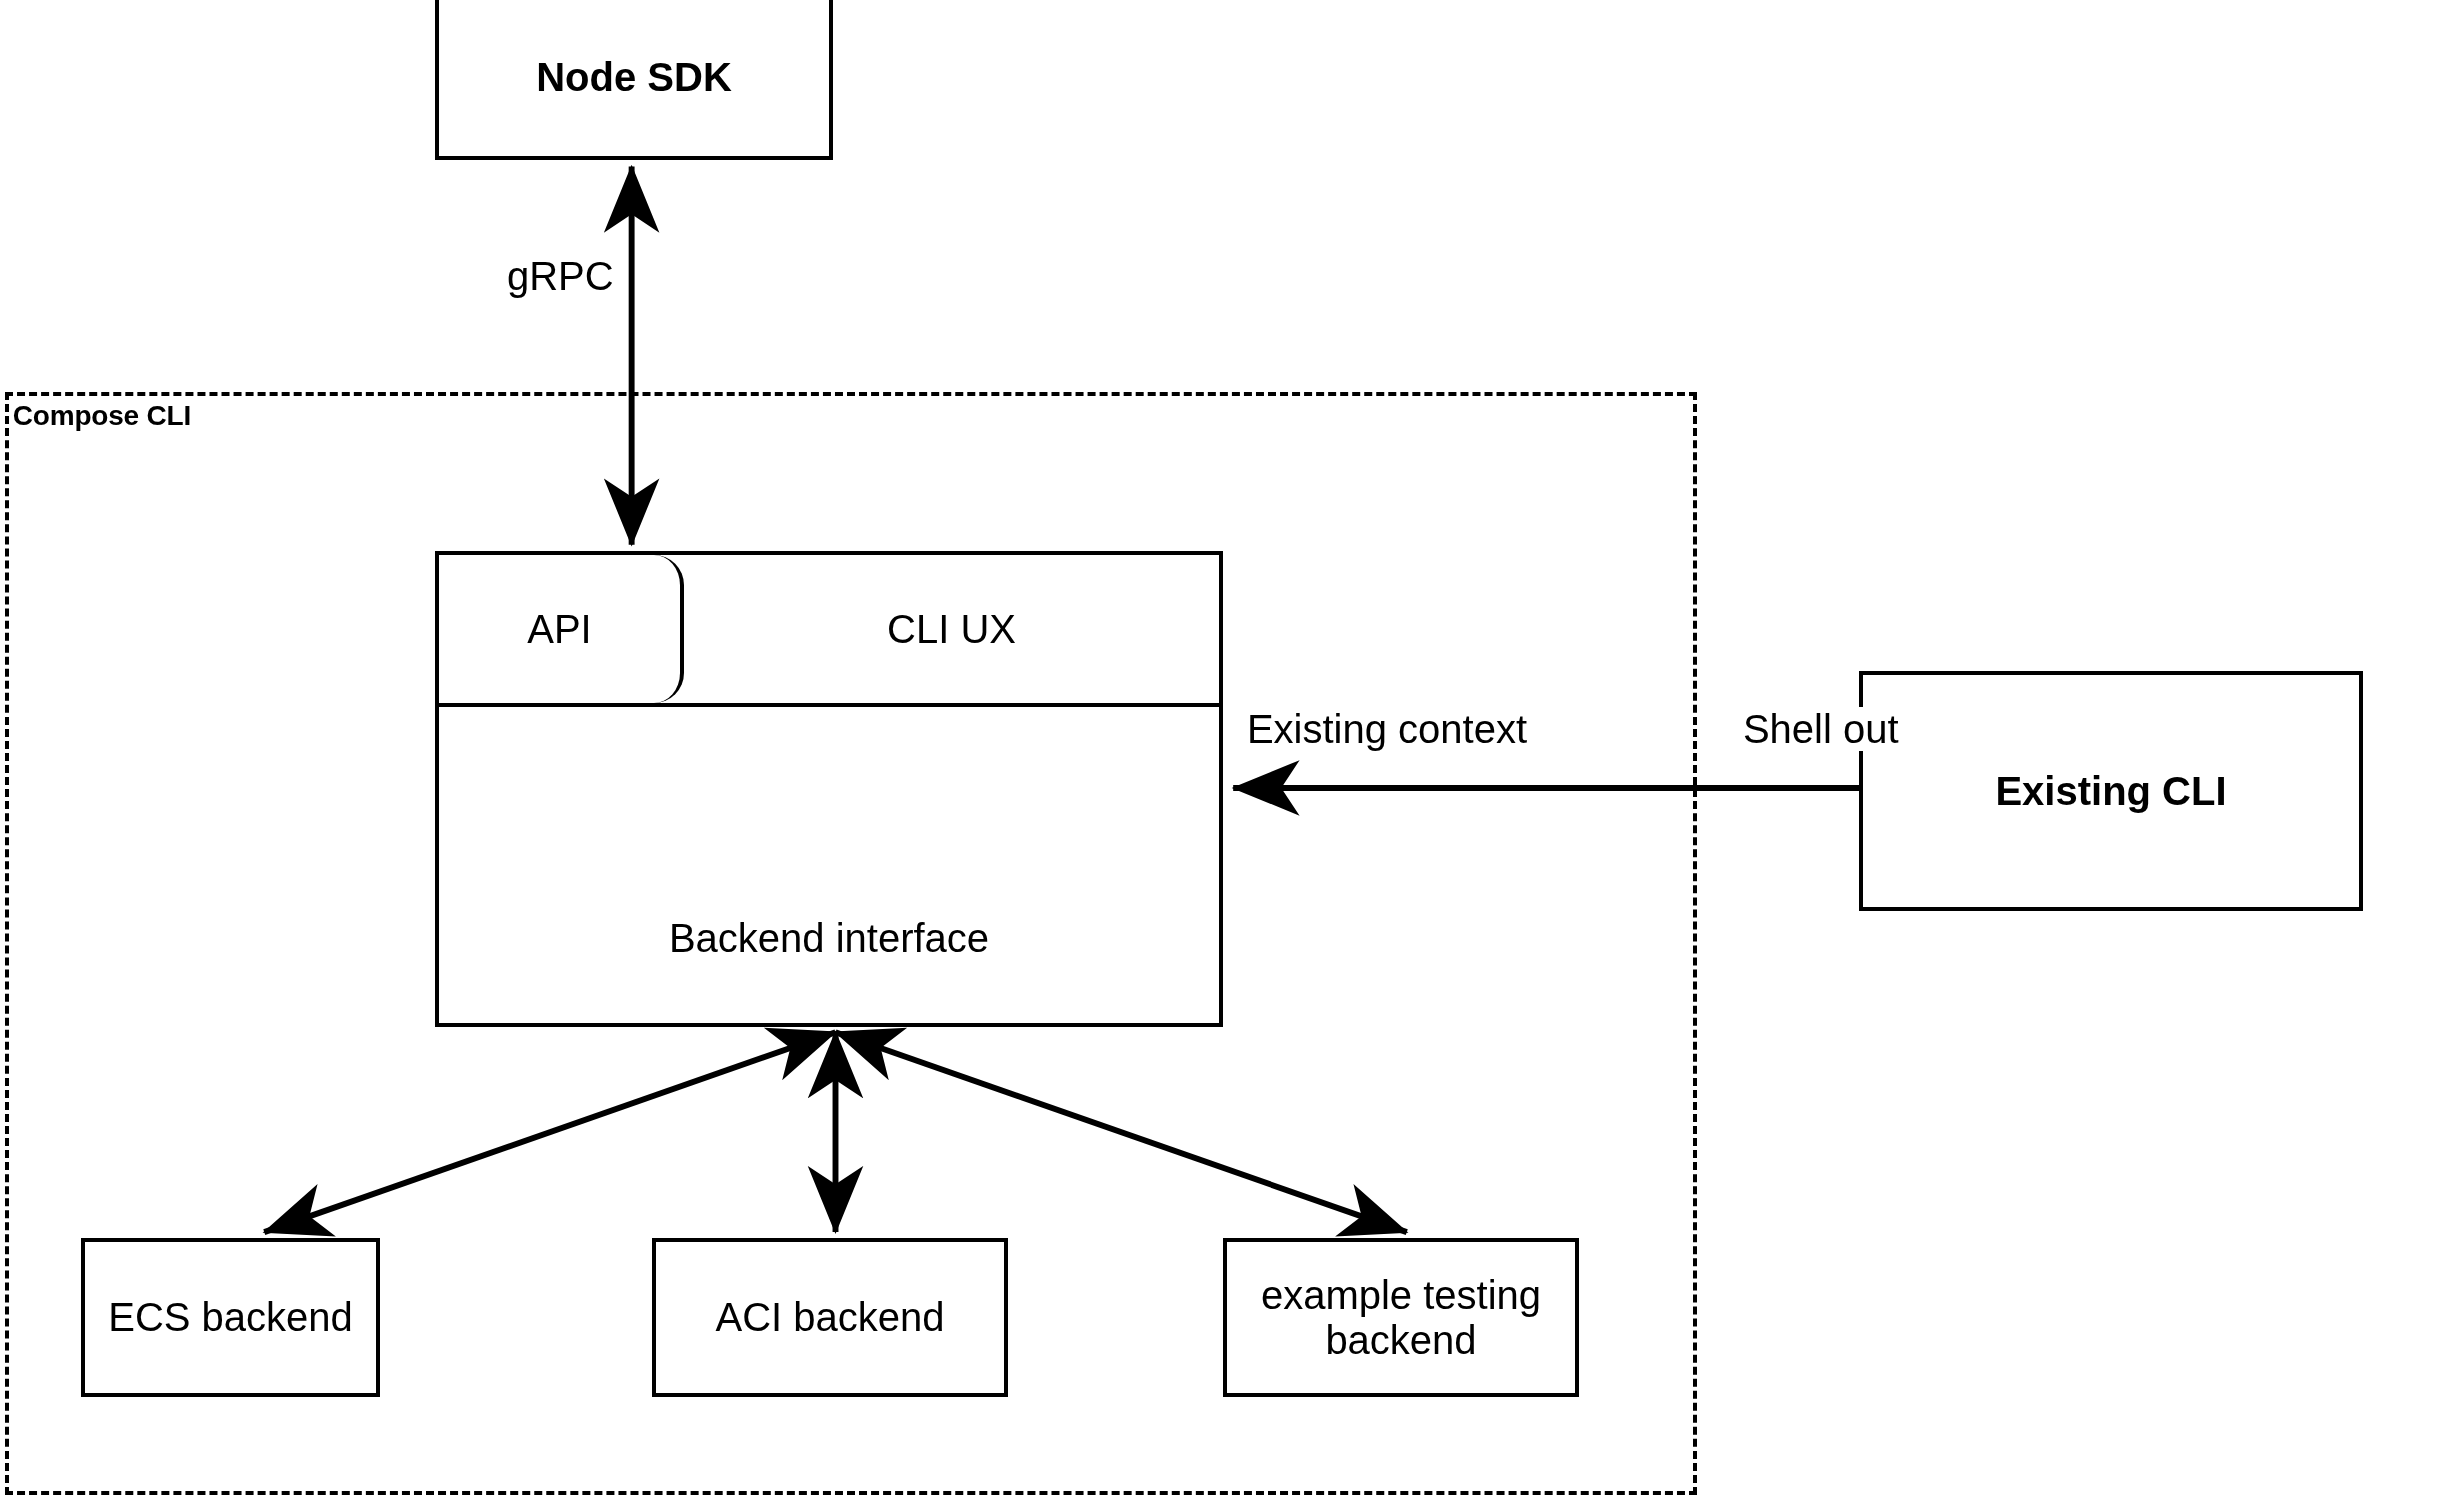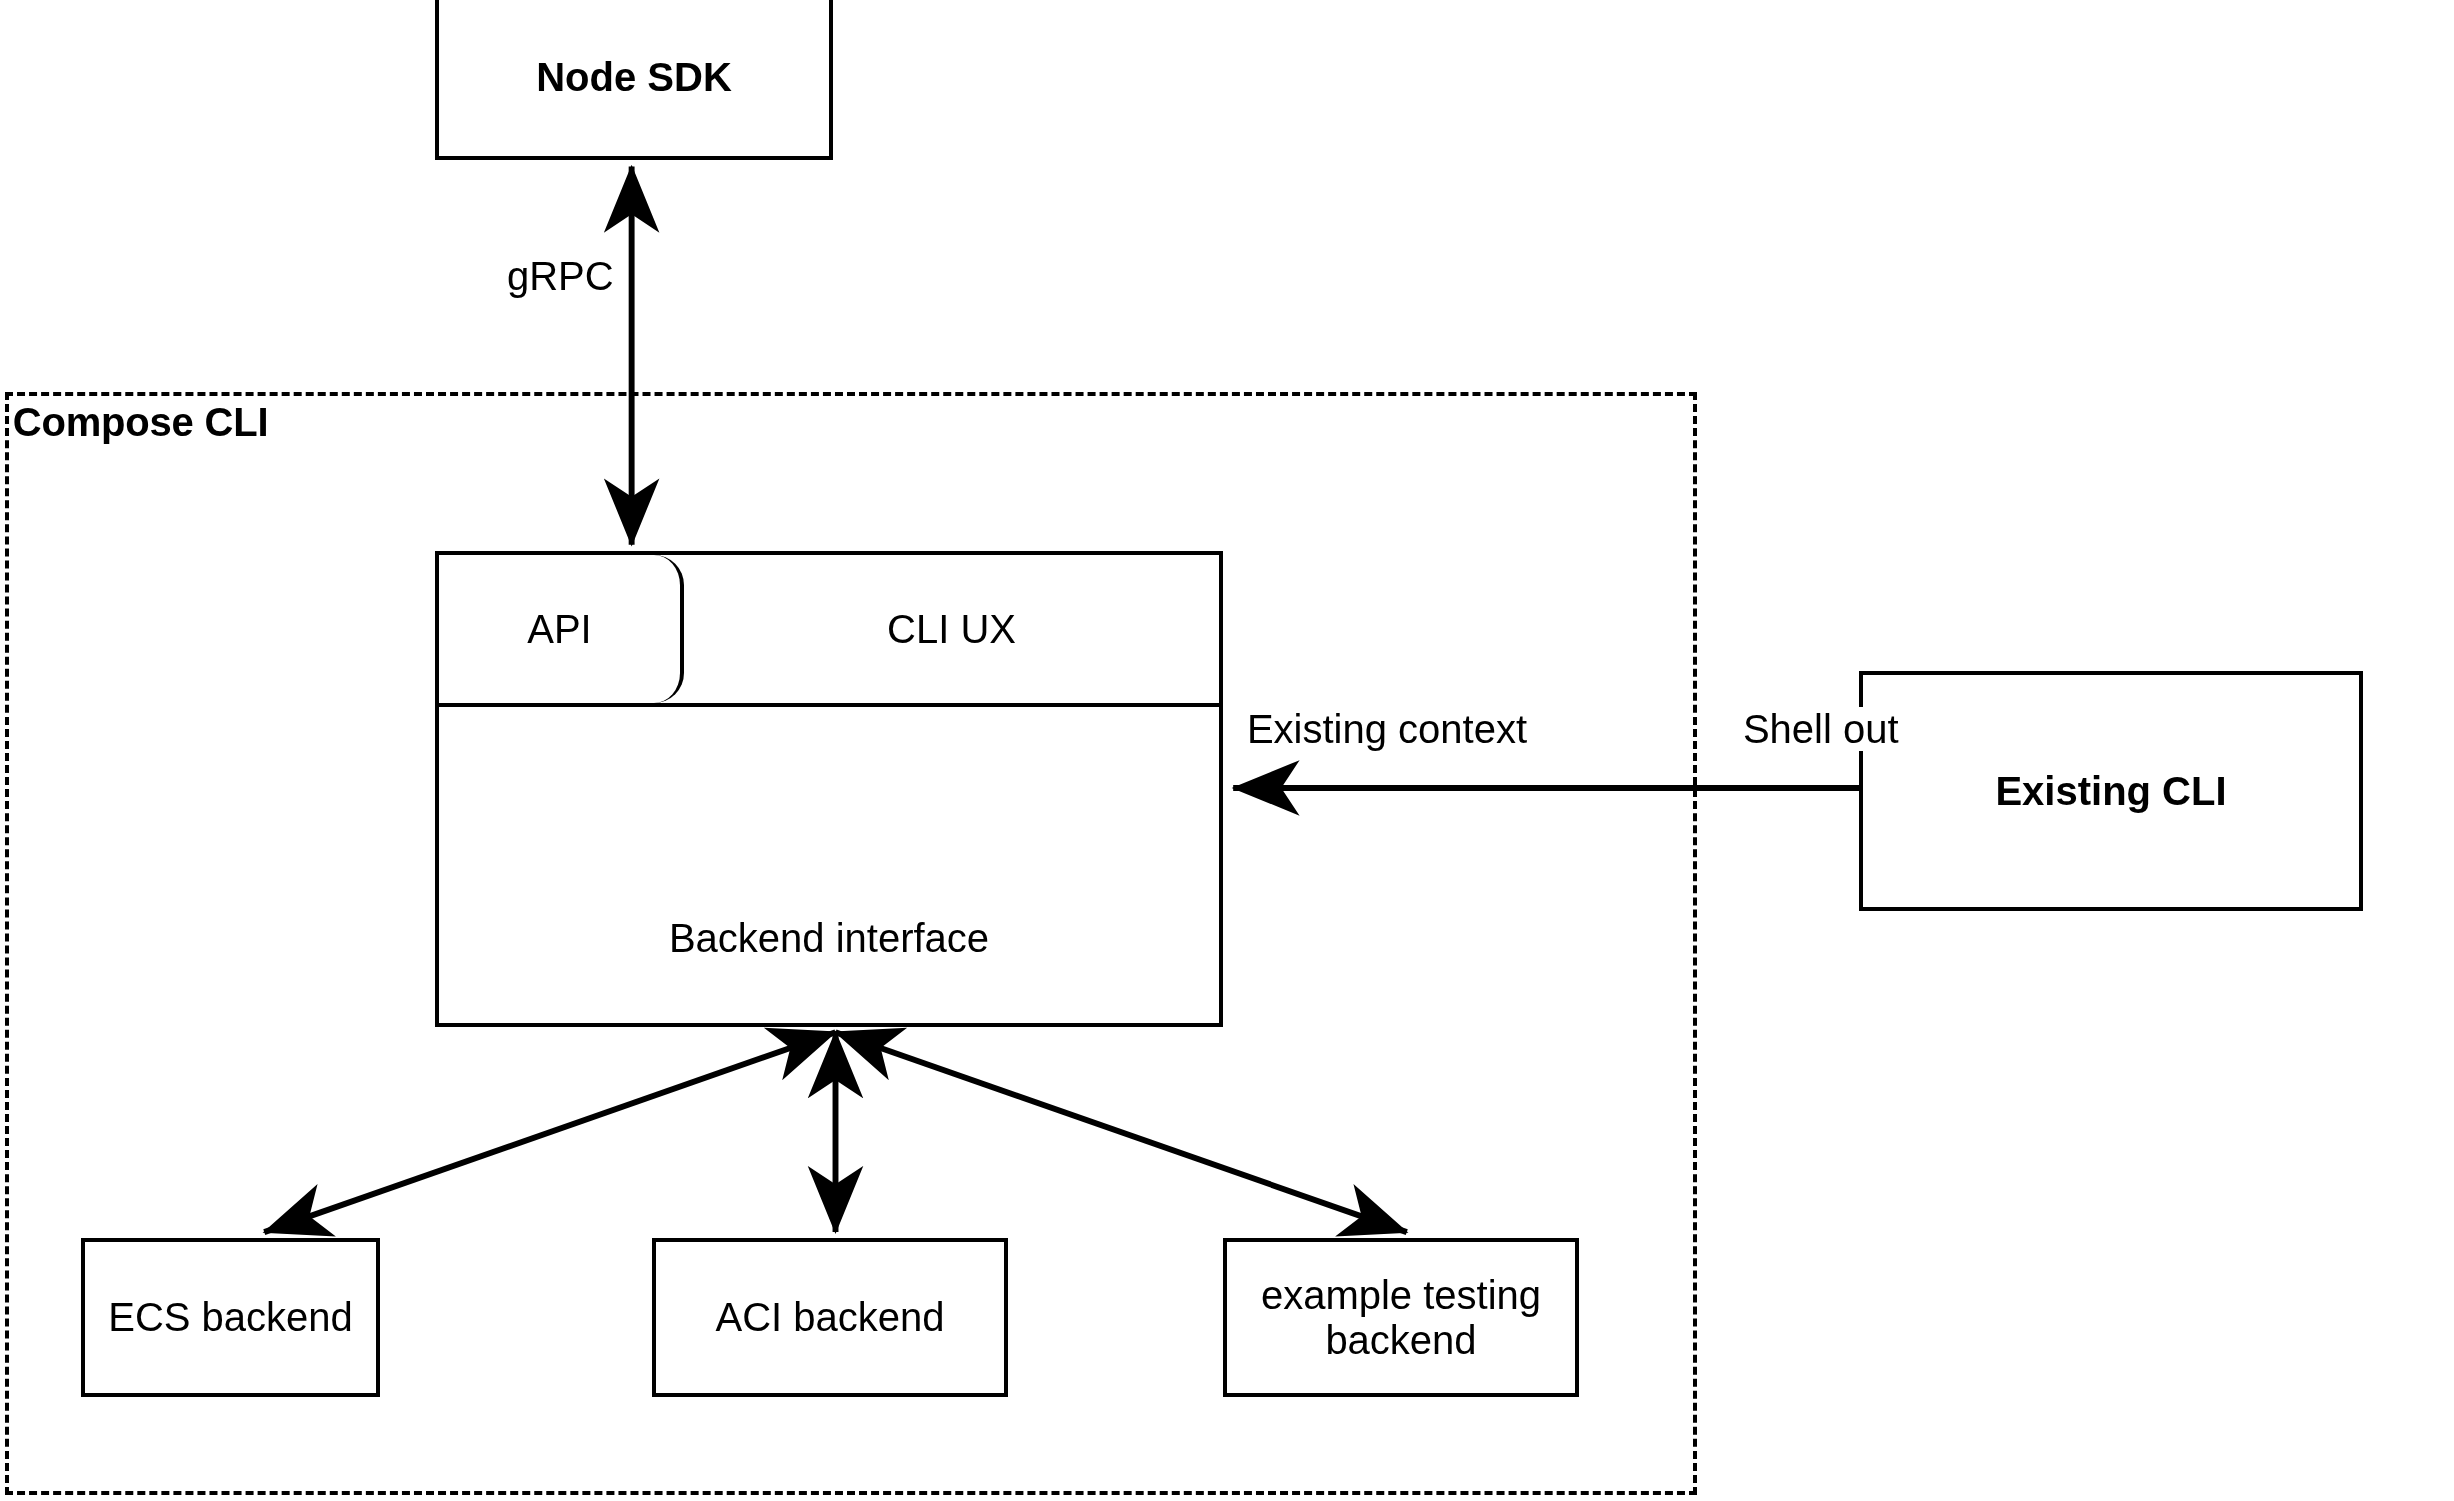--- a/index.html
+++ b/index.html
@@ -50,21 +50,21 @@
     width: 1692px;
     height: 1103px;
     box-sizing: border-box;
     border: 4.9px dashed #000000;
     background: transparent;
   }
   #compose-group-title {
     position: absolute;
     left: 12.8px;
     top: 400px;
-    font-size: 40px;
+    font-size: 28px;
     font-weight: bold;
     letter-spacing: -0.2px;
     white-space: nowrap;
   }
 
   
   #node-node-sdk {
     left: 435px; top: -4.9px; width: 398px; height: 165px;
     font-size: 40px;
   }

